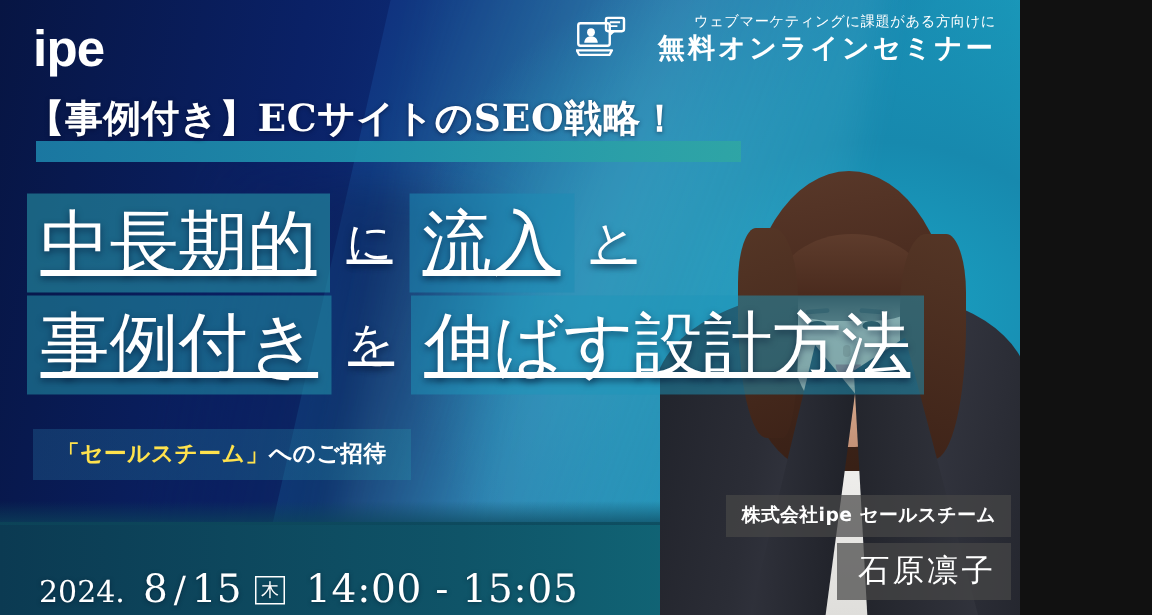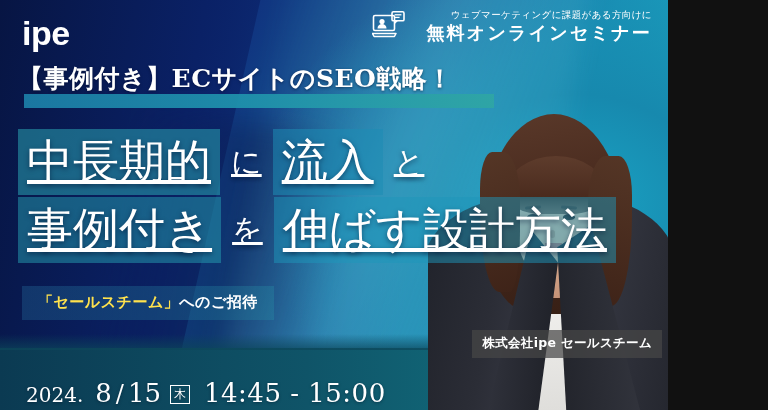--- a/index.html
+++ b/index.html
@@ -1,24 +1,23 @@
 <!DOCTYPE html>
 <html lang="ja"><head>
 <meta charset="utf-8">
 <style>
   html,body{margin:0;padding:0;background:#111;}
   body{font-family:"Liberation Sans","DejaVu Sans",sans-serif;}
 
   #banner{
     position:relative;
-    width:632px;height:410px;
+    width:680px;height:410px;
     overflow:hidden;
     background:#1d4ed8;
     user-select:none;
-    padding-left:36px;
   }
 
   
   .bg-base{
     position:absolute;inset:0;
     background:
       radial-gradient(ellipse 70% 90% at 86% 50%, #1aa3c4 0%, #1789ae 30%, rgba(16,90,140,0) 68%),
       linear-gradient(115deg,
         #0b1b5e 0%,
         #0d2470 16%,
@@ -316,18 +315,19 @@
   <div class="invite">
     <span class="invite-yellow">「セールスチーム」</span><span class="invite-white">へのご招待</span>
   </div>
 
   <div class="daterow">
     <span class="d-year">2024.</span>
     <span class="d-month">8</span>
     <span class="d-slash">/</span>
     <span class="d-day">15</span>
     <span class="d-dow">木</span>
-    <span class="d-time">14:45 - 15:00</span>
+    <span class="d-time">14:00 - 15:05</span>
   </div>
 
   <div class="p-company">株式会社ipe セールスチーム</div>
+  <div class="p-name">石原凛子</div>
 
 </div>
 
 </body></html>

